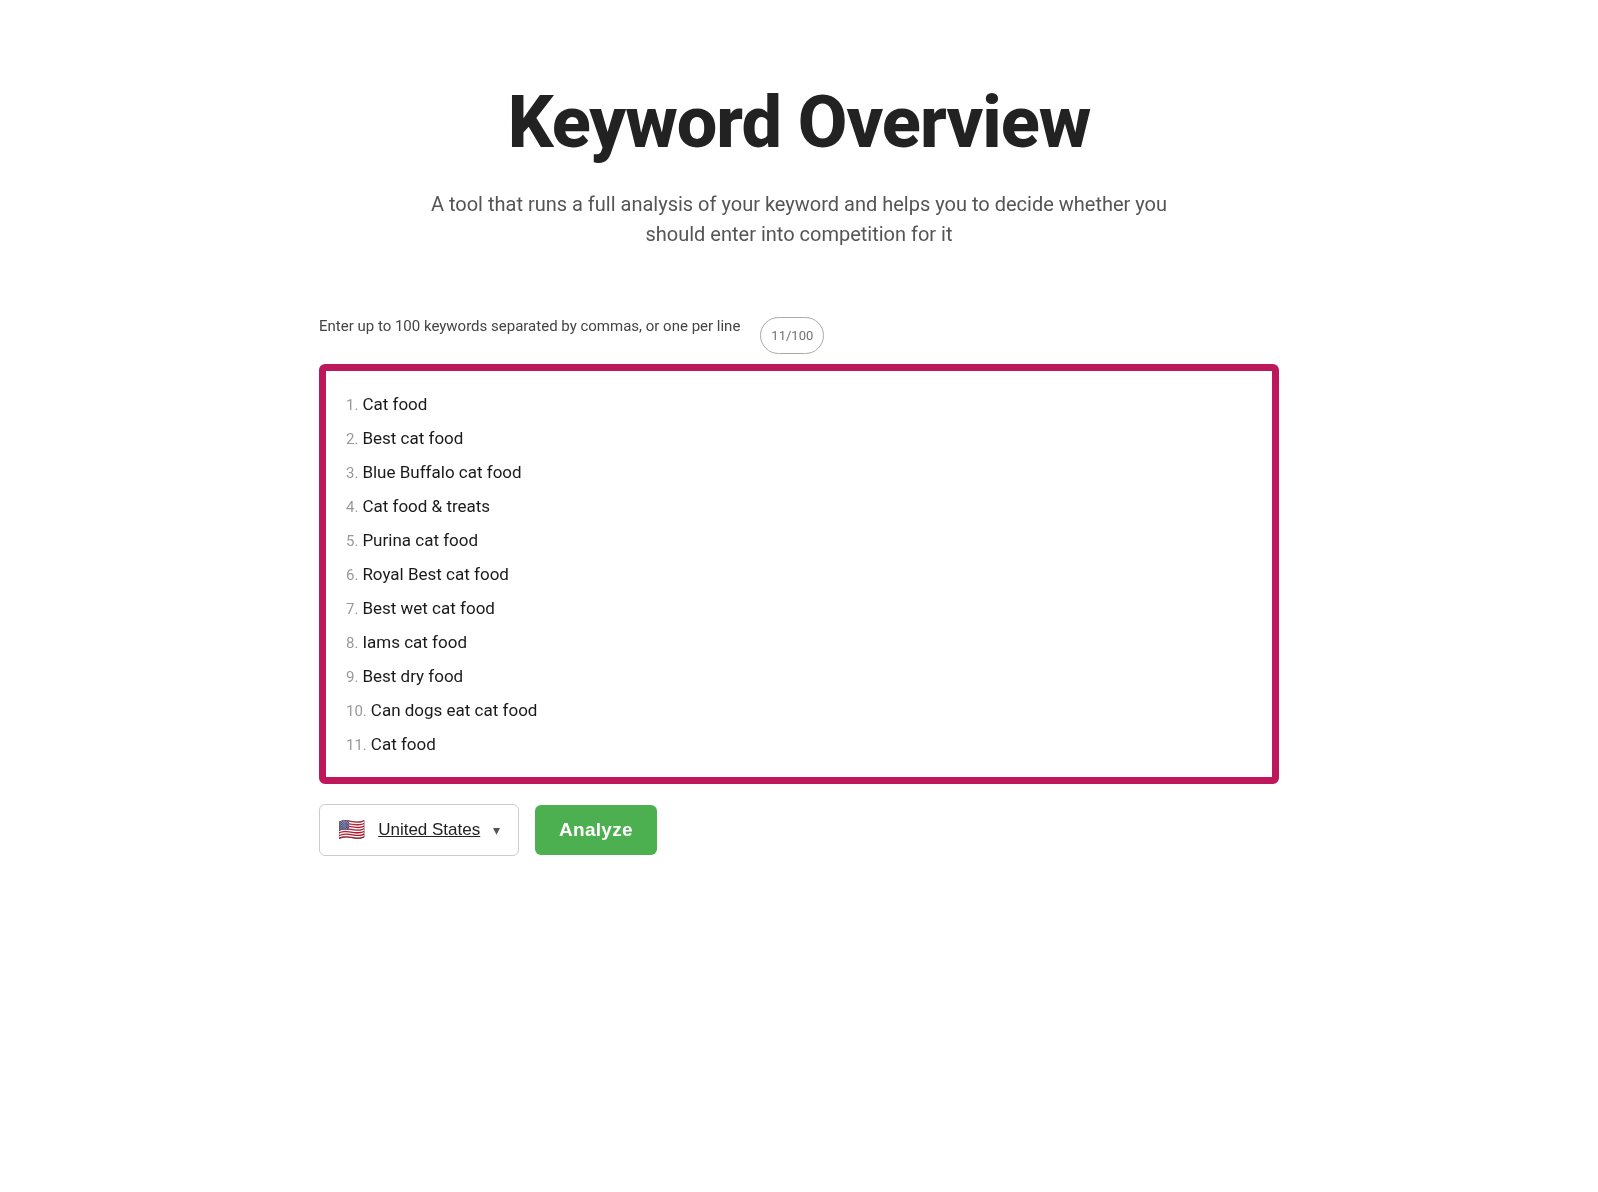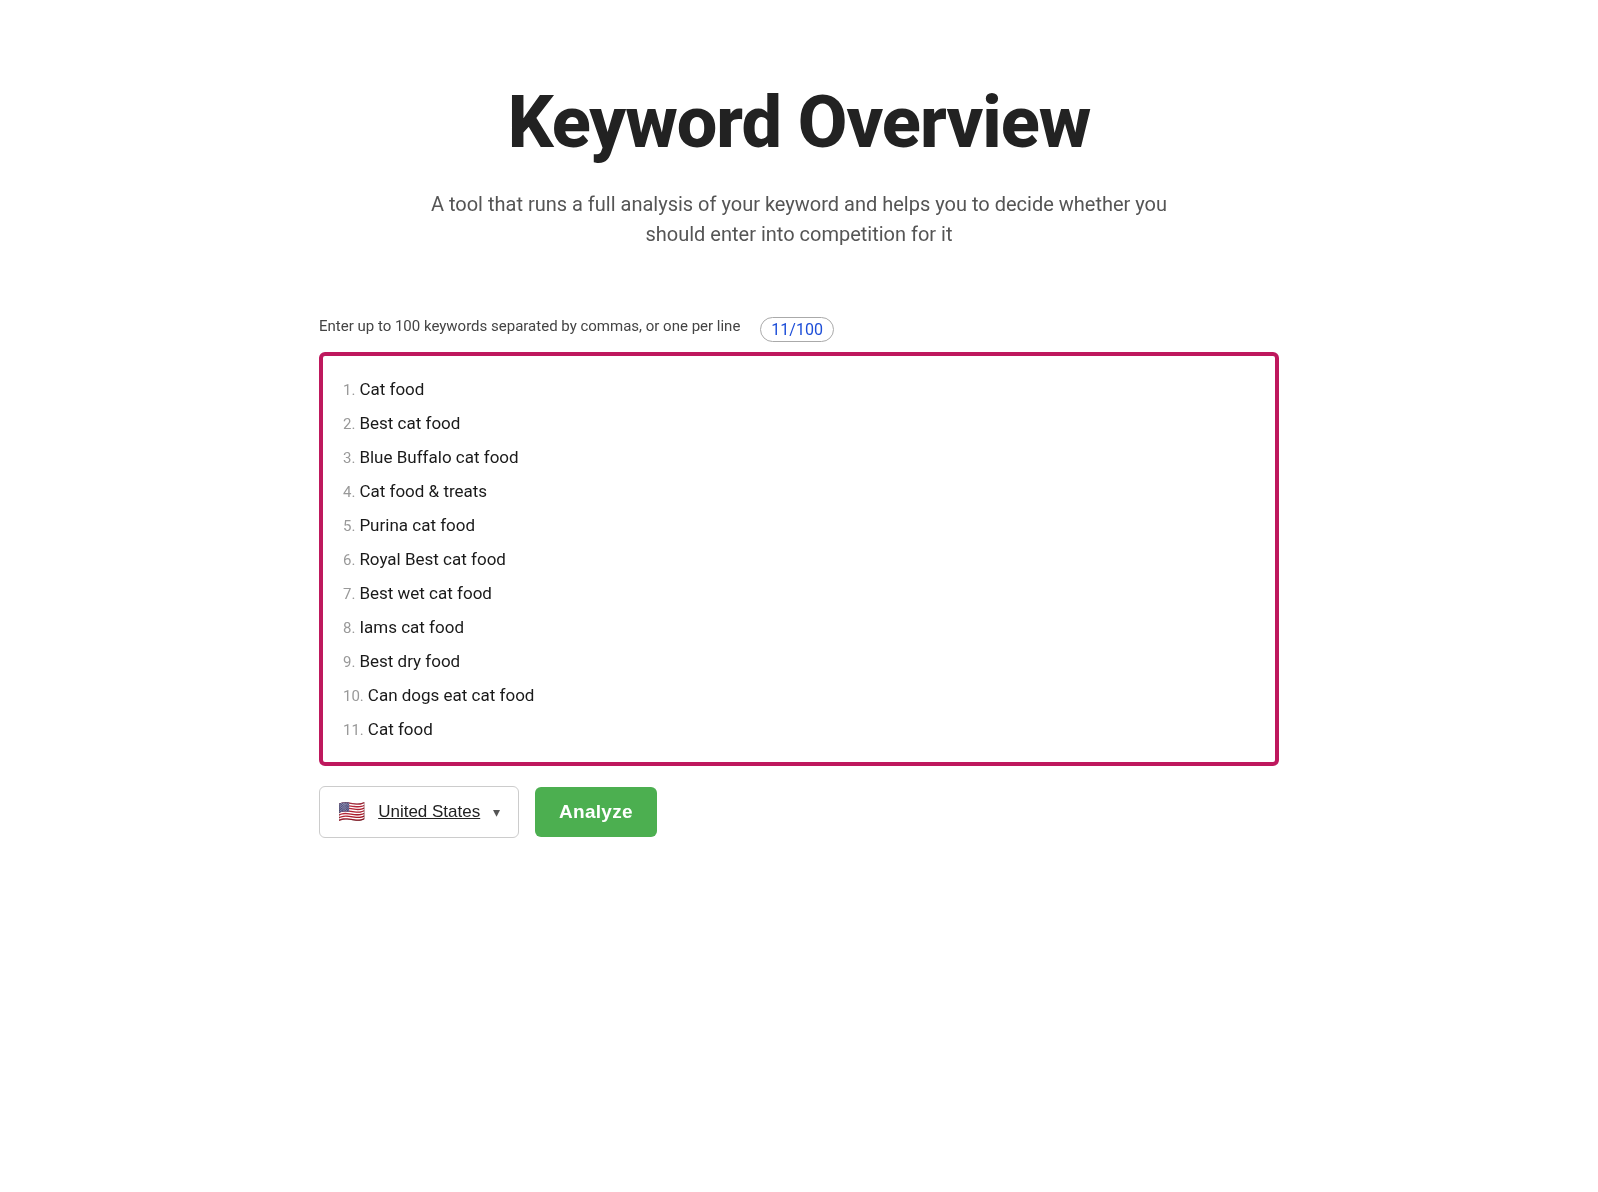--- a/index.html
+++ b/index.html
@@ -50,28 +50,28 @@
     }
 
     .keywords-label {
       font-size: 15px;
       color: #444;
     }
 
     .keyword-counter {
       border: 1.5px solid #aaa;
       border-radius: 20px;
-      padding: 2px 10px;
-      font-size: 16px;
-      color: #1d4ed8;
+      padding: 10px 10px;
+      font-size: 13px;
+      color: #737373;
       background: #fff;
     }
 
     .keywords-textarea-wrapper {
-      border: 4px solid #be185d;
+      border: 7px solid #be185d;
       border-radius: 6px;
       padding: 16px 20px;
       background: #fff;
       margin-bottom: 20px;
       min-height: 380px;
       cursor: text;
     }
 
     .keywords-list {
       list-style: none;

